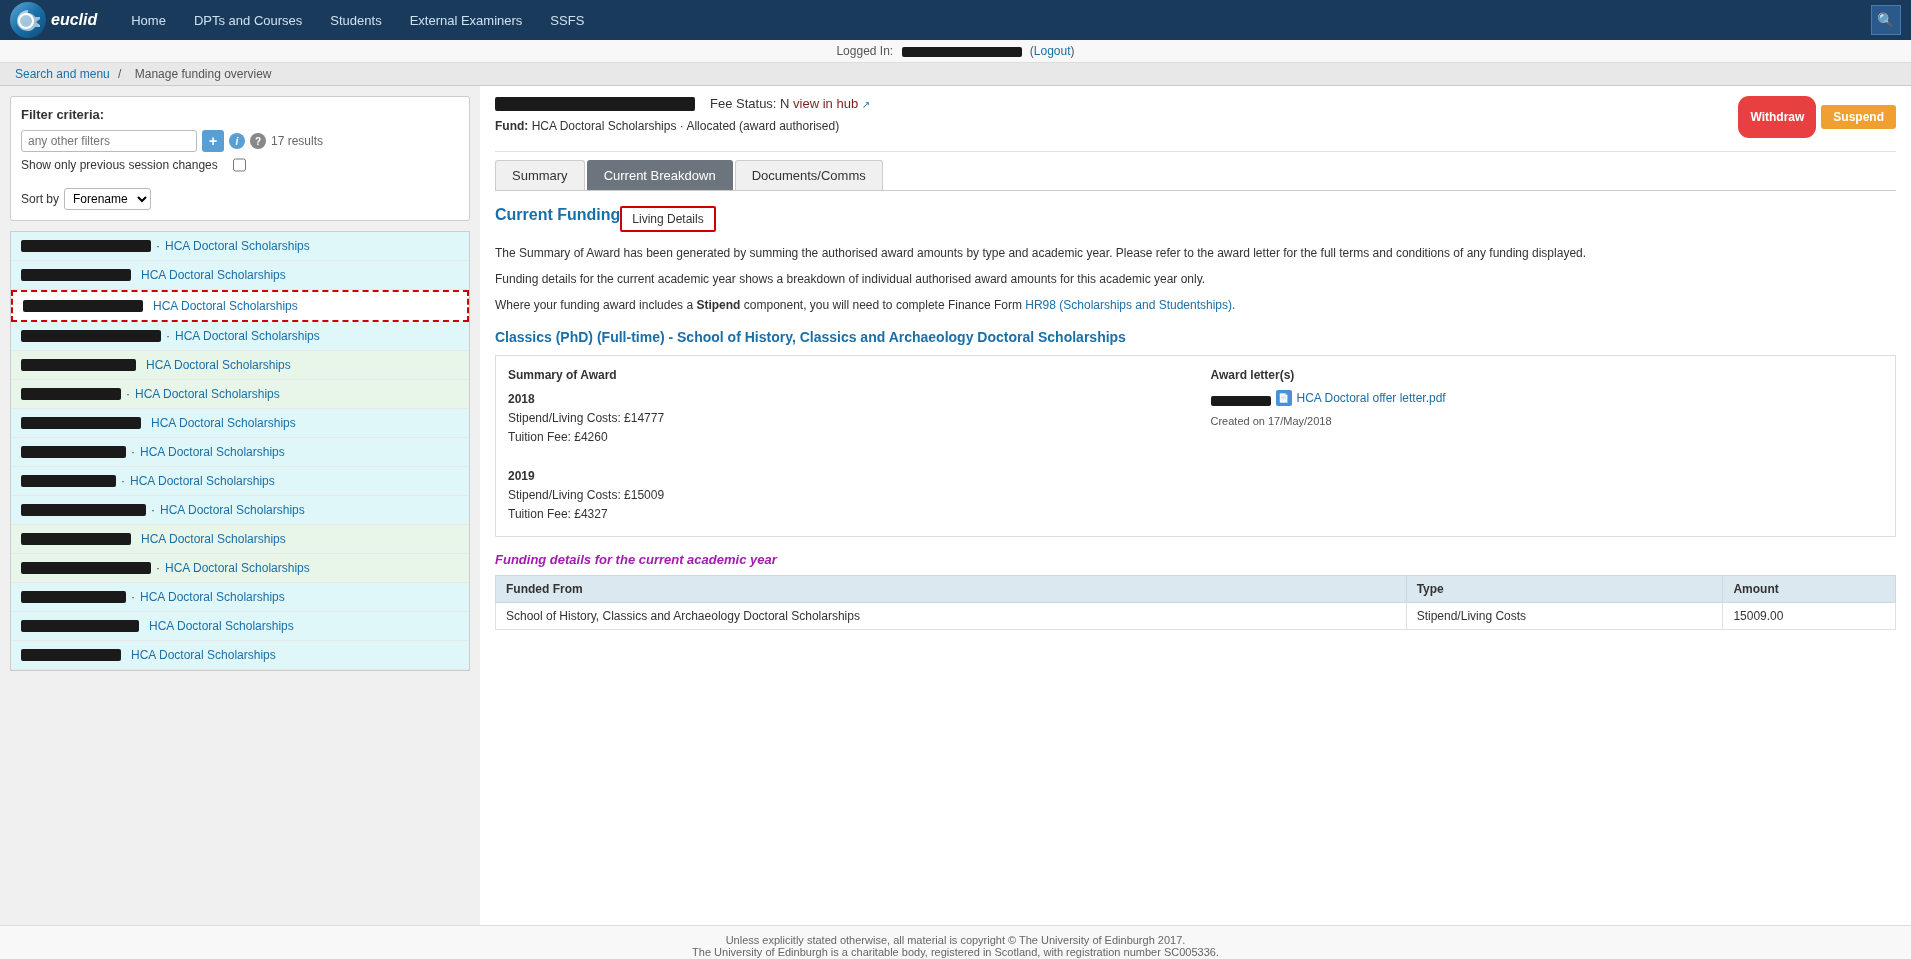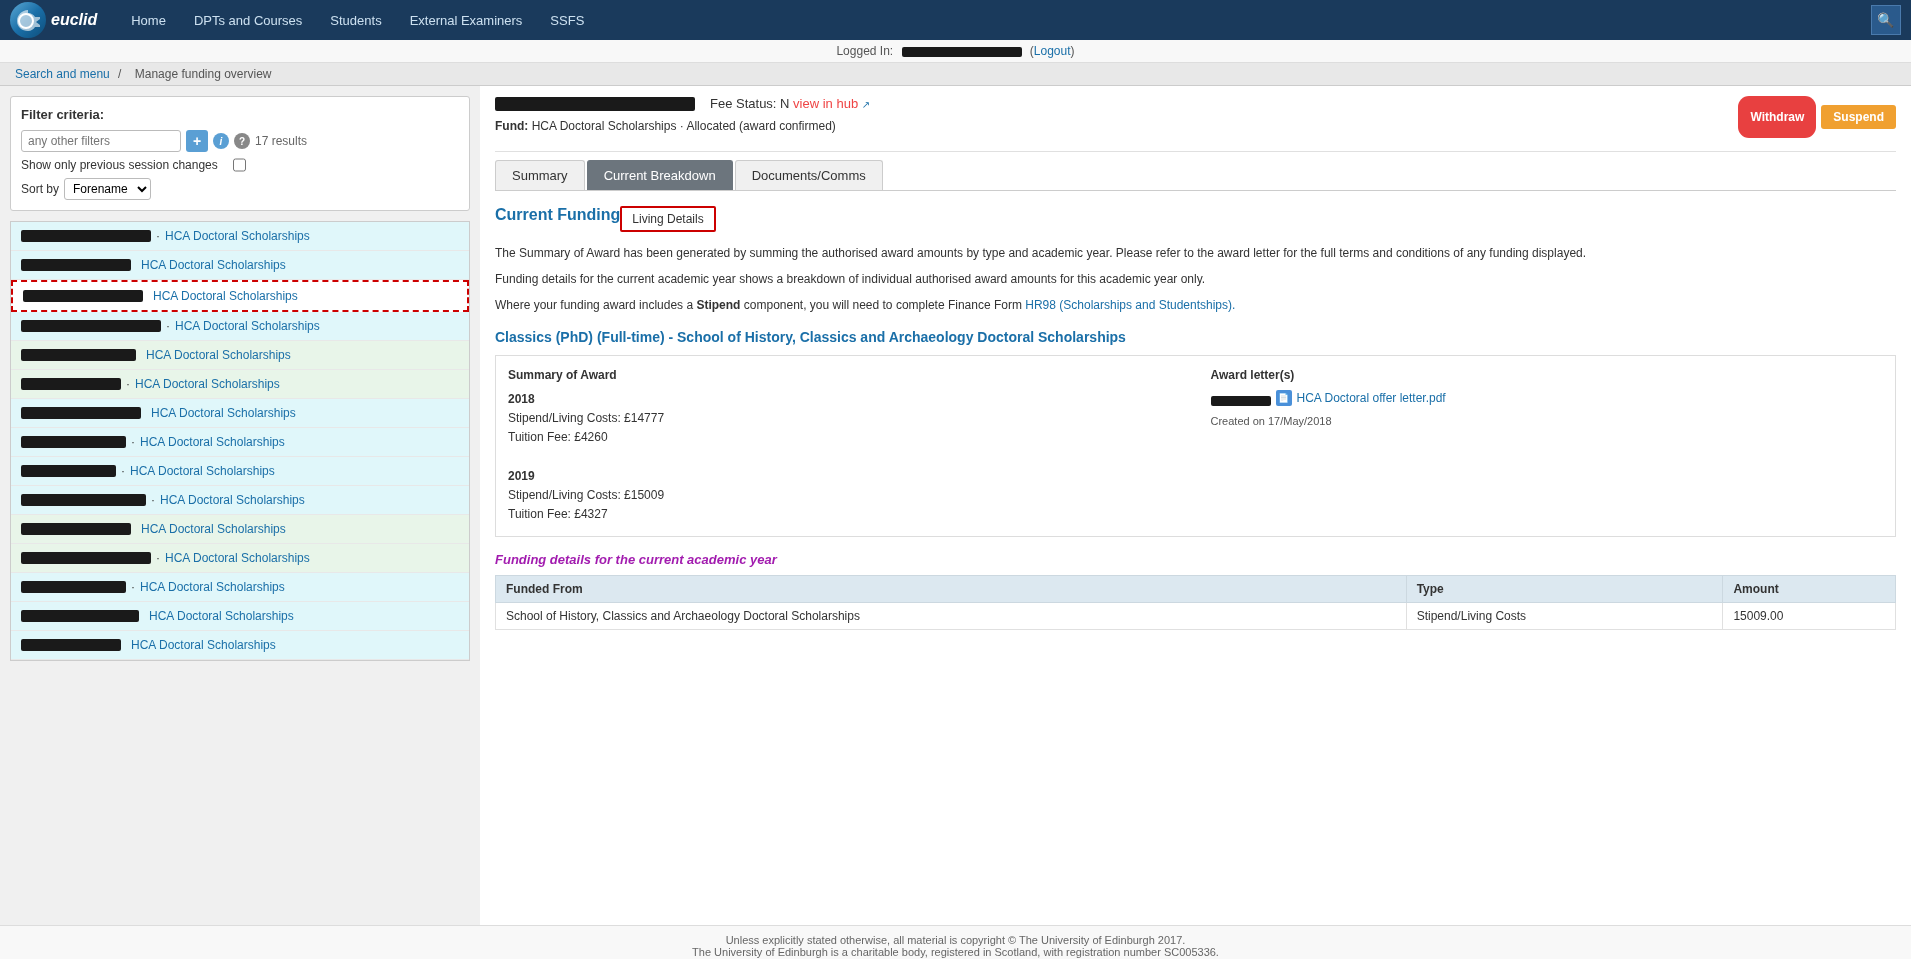--- a/index.html
+++ b/index.html
@@ -112,21 +112,21 @@
       margin-bottom: 8px;
       color: #333;
     }
     .filter-row {
       display: flex;
       align-items: center;
       gap: 5px;
       margin-bottom: 6px;
     }
     .filter-input {
-      width: 160px;
+      width: 176px;
       padding: 3px 6px;
       border: 1px solid #bbb;
       border-radius: 3px;
       font-size: 12px;
       color: #999;
       background: white;
     }
     .filter-add-btn {
       width: 22px;
       height: 22px;
@@ -169,21 +169,21 @@
       color: white;
       font-size: 10px;
       display: inline-flex;
       align-items: center;
       justify-content: center;
       font-weight: bold;
     }
     .prev-session-row {
       display: flex;
       gap: 15px;
-      margin-bottom: 6px;
+      margin-bottom: 16px;
       font-size: 12px;
     }
     .sort-row {
       display: flex;
       align-items: center;
       gap: 5px;
       font-size: 12px;
     }
     .sort-select {
       padding: 2px 4px;
@@ -246,21 +246,21 @@
       display: inline-block;
       background: #1a1a1a;
       height: 14px;
       width: 200px;
       border-radius: 2px;
     }
     .fee-status {
       font-size: 13px;
       color: #333;
     }
-    .fee-status a { color: #ef4444; text-decoration: none; }
+    .fee-status a { color: #7f1d1d; text-decoration: none; }
     .fund-info {
       font-size: 12px;
       color: #333;
       margin-bottom: 10px;
     }
     .fund-info strong { color: #333; }
 
     .action-btns {
       display: flex;
       gap: 5px;
@@ -616,21 +616,21 @@
           <span class="fee-status">
             <span>Fee Status: N</span>
             <a href="#">view in hub</a>
             <span style="color:#1a6fa8;font-size:10px;">↗</span>
           </span>
         </div>
         <div class="fund-info">
           <strong>Fund:</strong>
           <span>HCA Doctoral Scholarships</span>
           <span> · </span>
-          <span>Allocated (award confirmed)</span>
+          <span>Allocated (award authorised)</span>
         </div>
       </div>
       <div class="header-right action-btns">
         <button class="btn-withdraw">Withdraw</button>
         <button class="btn-suspend">Suspend</button>
       </div>
     </div>
 
     <div class="tab-bar">
       <div class="tab">Summary</div>

